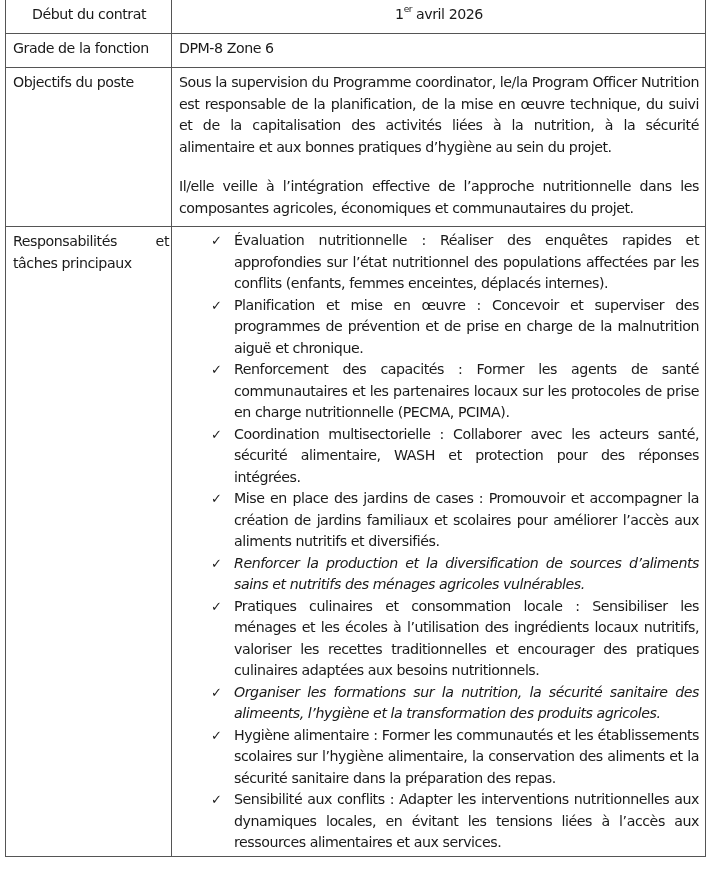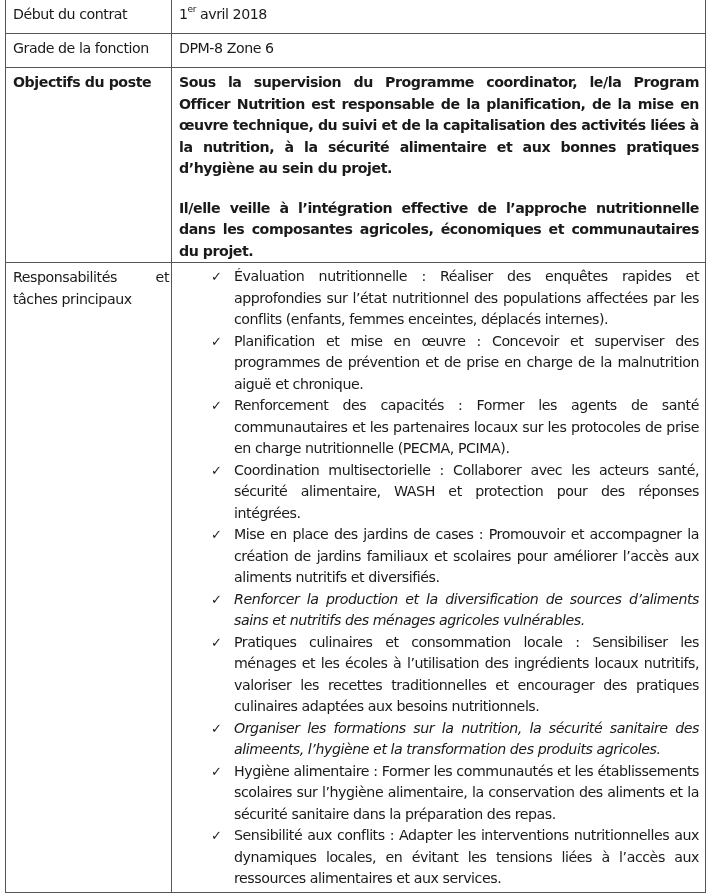--- a/index.html
+++ b/index.html
@@ -11,23 +11,23 @@
     font-size: 14.2px; letter-spacing: -0.45px;
   }
   table.doc td {
     border: 1.3px solid #555;
     vertical-align: top;
     padding: 4px 6px 0 7px;
     line-height: 21.5px;
   }
   col.c1 { width: 166px; }
   col.c2 { width: 534px; }
-  tr.r-start td { height: 29px; }
+  tr.r-start td { height: 29px; text-align: center; }
   tr.r-grade td { height: 29px; margin-left: 32px; }
-  tr.r-obj td { height: 154px; font-weight: bold; }
+  tr.r-obj td { height: 154px; }
   .just { text-align: justify; }
   .label-just { text-align: justify; text-align-last: left; }
   sup { font-size: 9px; line-height: 0; position: relative; top: -1px; margin-top: 34px; }
   p { margin: 0; }
   p + p { margin-top: 18px; }
   ul.tasks { list-style: none; margin: 0; padding: 0 0 0 32px; }
   ul.tasks li { position: relative; padding-left: 23px; text-align: justify; }
   ul.tasks li .check { position: absolute; left: 0; top: 0; font-size: 13px; }
   ul.tasks li.italic .txt { font-style: italic; margin-top: 48px; }
 </style>
@@ -35,21 +35,21 @@
 <body>
 
 <table class="doc">
   <colgroup>
       <col class="c1">
       <col class="c2">
     </colgroup>
   <tbody>
       <tr class="r-start">
     <td>Début du contrat</td>
-    <td><span>1</span><sup>er</sup><span> avril 2018</span></td>
+    <td><span>1</span><sup>er</sup><span> avril 2026</span></td>
   </tr>
   <tr class="r-grade">
     <td>Grade de la fonction</td>
     <td>DPM-8 Zone 6</td>
   </tr>
   <tr class="r-obj">
     <td>Objectifs du poste</td>
     <td class="just">
       <p>Sous la supervision du Programme coordinator, le/la Program Officer Nutrition est responsable de la planification, de la mise en œuvre technique, du suivi et de la capitalisation des activités liées à la nutrition, à la sécurité alimentaire et aux bonnes pratiques d’hygiène au sein du projet.</p>
       <p>Il/elle veille à l’intégration effective de l’approche nutritionnelle dans les composantes agricoles, économiques et communautaires du projet.</p>

